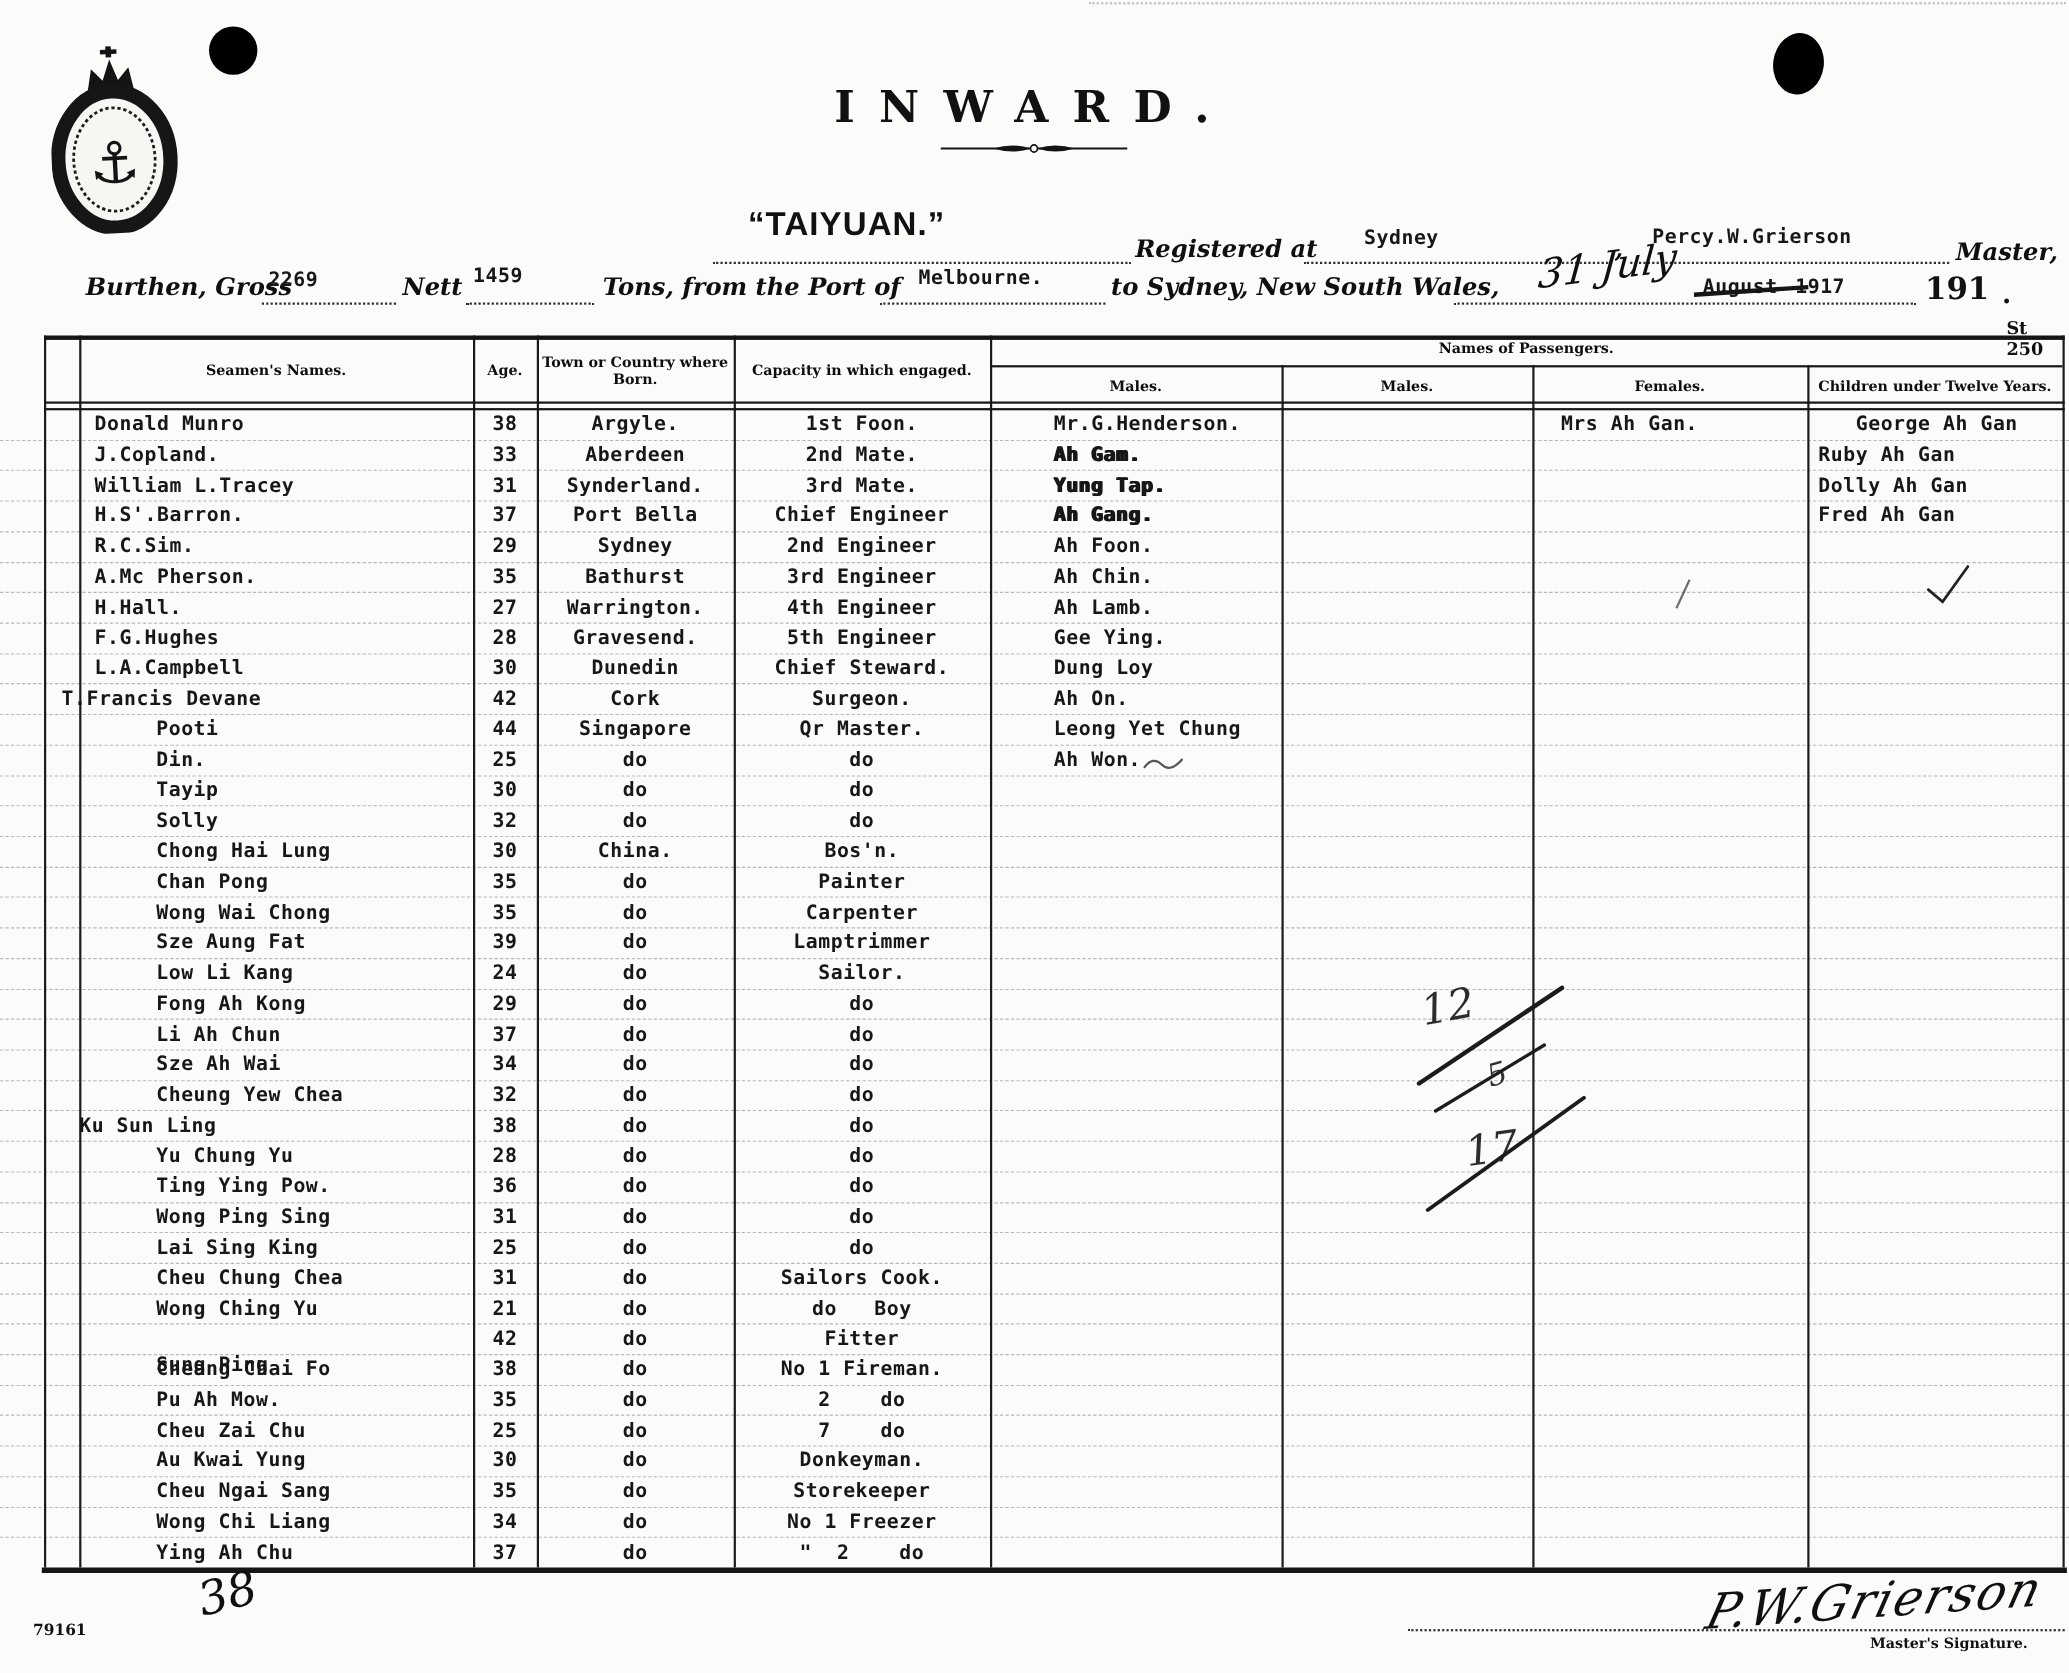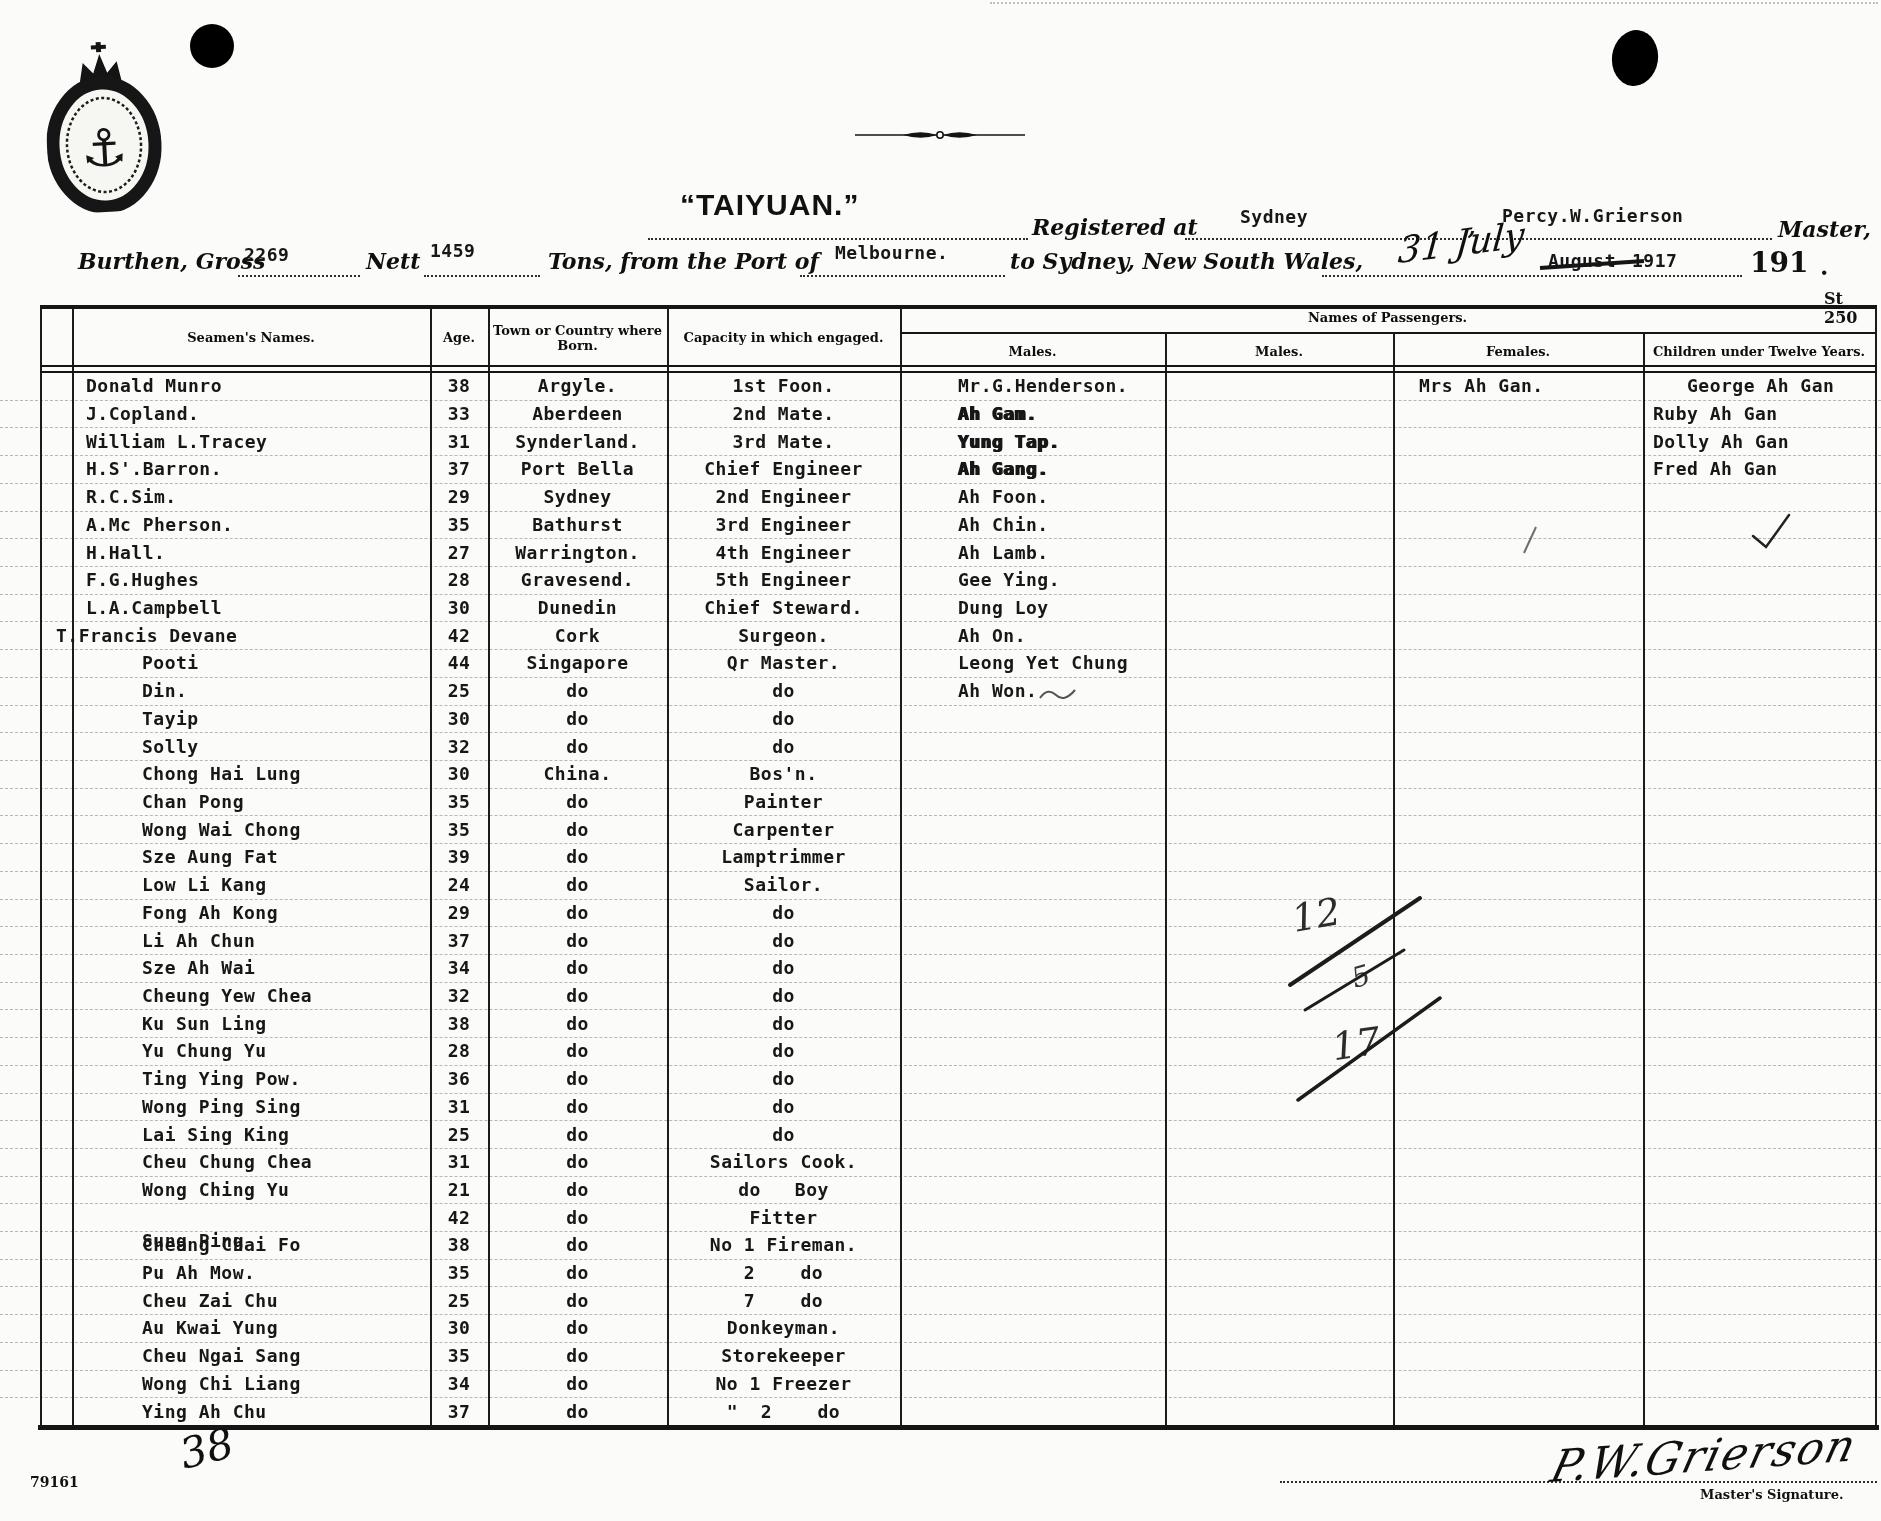--- a/index.html
+++ b/index.html
@@ -42,20 +42,21 @@
       <rect x="34" y="42" width="46" height="7" fill="#141414"></rect>
       <ellipse cx="57" cy="105" rx="51" ry="62" fill="#f6f6f2" stroke="#161616" stroke-width="13"></ellipse>
       <ellipse cx="57" cy="105" rx="37" ry="47" fill="none" stroke="#1c1c1c" stroke-width="2.5" stroke-dasharray="3,2.5"></ellipse>
       <text x="57" y="126" font-size="52" text-anchor="middle" fill="#141414" font-family="DejaVu Sans, sans-serif">⚓</text>
     </svg>
   </div>
 
   <div class="abs" style="left:190px;top:24px;width:44px;height:44px;background:#000;border-radius:50%;"></div>
   <div class="abs" style="left:1612px;top:30px;width:46px;height:56px;background:#000;border-radius:50%;transform:rotate(8deg);"></div>
 
+  <div class="abs" id="inward-title" style="left:700px;top:74px;width:480px;text-align:center;">INWARD.</div>
   <div class="abs" style="left:855px;top:128px;">
     <svg width="170" height="14" viewBox="0 0 170 14">
       <line x1="0" y1="7" x2="170" y2="7" stroke="#141414" stroke-width="1.6"></line>
       <path d="M48,7 Q66,1.5 82,7 Q66,12.5 48,7 Z" fill="#141414"></path>
       <path d="M122,7 Q104,1.5 88,7 Q104,12.5 122,7 Z" fill="#141414"></path>
       <circle cx="85" cy="7" r="3.2" fill="#fbfbf9" stroke="#141414" stroke-width="1.6"></circle>
     </svg>
   </div>
 
   <div class="abs" id="ship-name" style="left:680px;top:188px;">“TAIYUAN.”</div>
@@ -233,21 +234,21 @@
       <div class="abs cell typed" style="left: 488px; top: 926.2px; width: 179px; height: 27.71px; justify-content: center;">do</div>
       <div class="abs cell typed" style="left: 667px; top: 926.2px; width: 233px; height: 27.71px; justify-content: center;">do</div>
       <div class="abs cell typed" style="left: 72px; top: 953.9px; width: 358px; height: 27.71px; padding-left: 70px;">Sze Ah Wai</div>
       <div class="abs cell typed" style="left: 430px; top: 953.9px; width: 58px; height: 27.71px; justify-content: center;">34</div>
       <div class="abs cell typed" style="left: 488px; top: 953.9px; width: 179px; height: 27.71px; justify-content: center;">do</div>
       <div class="abs cell typed" style="left: 667px; top: 953.9px; width: 233px; height: 27.71px; justify-content: center;">do</div>
       <div class="abs cell typed" style="left: 72px; top: 981.6px; width: 358px; height: 27.71px; padding-left: 70px;">Cheung Yew Chea</div>
       <div class="abs cell typed" style="left: 430px; top: 981.6px; width: 58px; height: 27.71px; justify-content: center;">32</div>
       <div class="abs cell typed" style="left: 488px; top: 981.6px; width: 179px; height: 27.71px; justify-content: center;">do</div>
       <div class="abs cell typed" style="left: 667px; top: 981.6px; width: 233px; height: 27.71px; justify-content: center;">do</div>
-      <div class="abs cell typed" style="left: 72px; top: 1009.3px; width: 358px; height: 27.71px; padding-left: 70px;">Ku Sun Ling</div>
+      <div class="abs cell typed" style="left: 72px; top: 1009.3px; width: 358px; height: 27.71px; ">Ku Sun Ling</div>
       <div class="abs cell typed" style="left: 430px; top: 1009.3px; width: 58px; height: 27.71px; justify-content: center;">38</div>
       <div class="abs cell typed" style="left: 488px; top: 1009.3px; width: 179px; height: 27.71px; justify-content: center;">do</div>
       <div class="abs cell typed" style="left: 667px; top: 1009.3px; width: 233px; height: 27.71px; justify-content: center;">do</div>
       <div class="abs cell typed" style="left: 72px; top: 1037px; width: 358px; height: 27.71px; padding-left: 70px;">Yu Chung Yu</div>
       <div class="abs cell typed" style="left: 430px; top: 1037px; width: 58px; height: 27.71px; justify-content: center;">28</div>
       <div class="abs cell typed" style="left: 488px; top: 1037px; width: 179px; height: 27.71px; justify-content: center;">do</div>
       <div class="abs cell typed" style="left: 667px; top: 1037px; width: 233px; height: 27.71px; justify-content: center;">do</div>
       <div class="abs cell typed" style="left: 72px; top: 1064.8px; width: 358px; height: 27.71px; padding-left: 70px;">Ting Ying Pow.</div>
       <div class="abs cell typed" style="left: 430px; top: 1064.8px; width: 58px; height: 27.71px; justify-content: center;">36</div>
       <div class="abs cell typed" style="left: 488px; top: 1064.8px; width: 179px; height: 27.71px; justify-content: center;">do</div>

